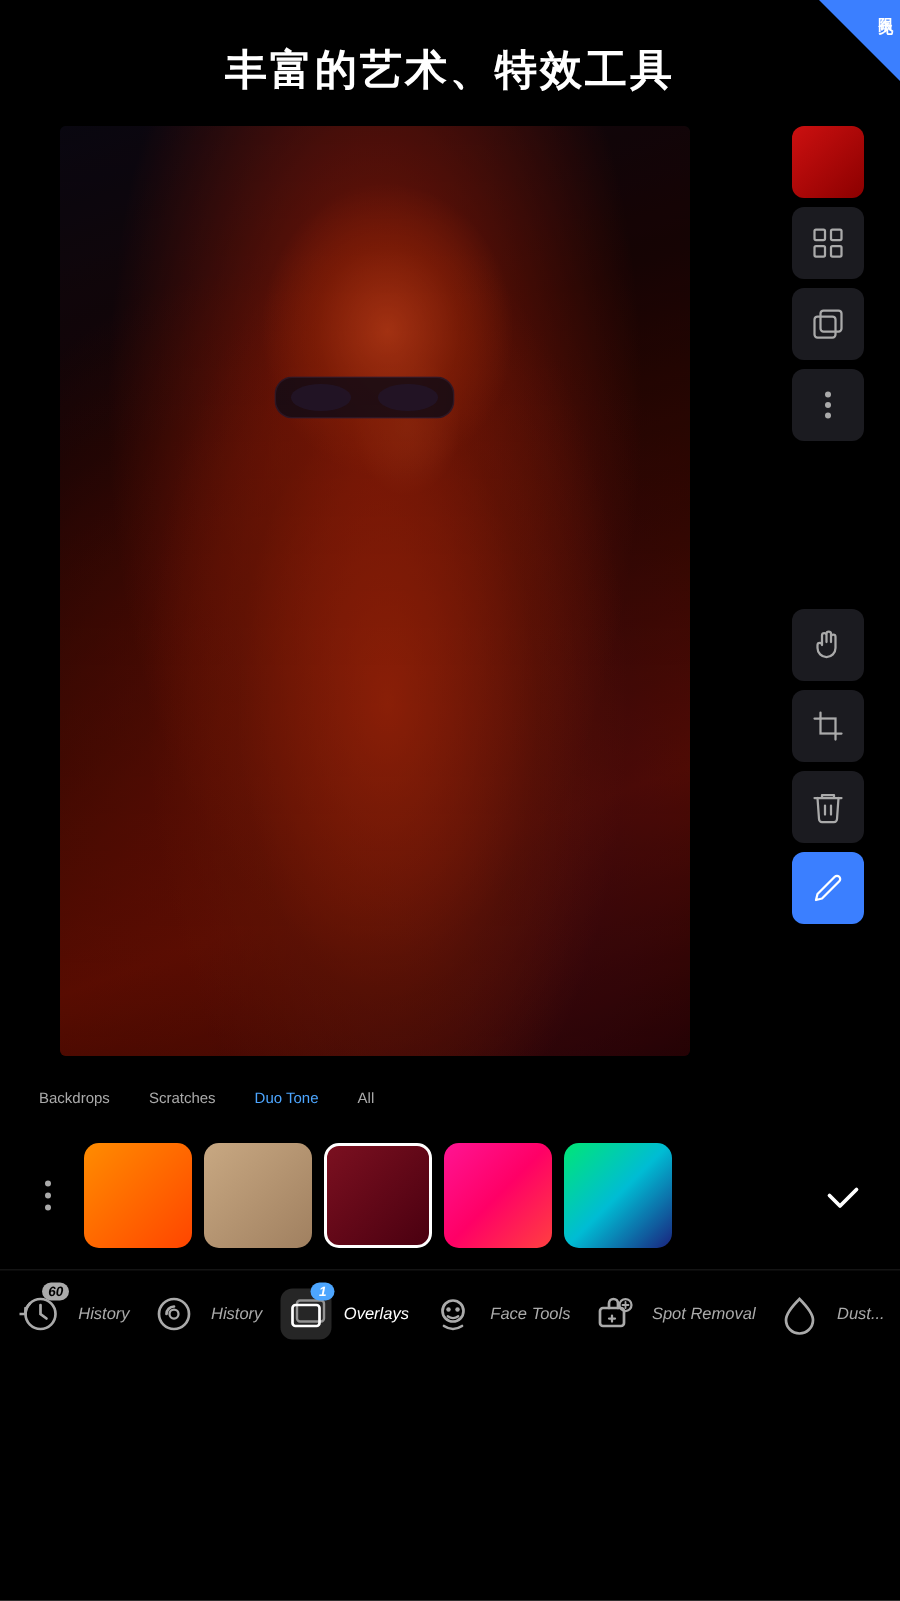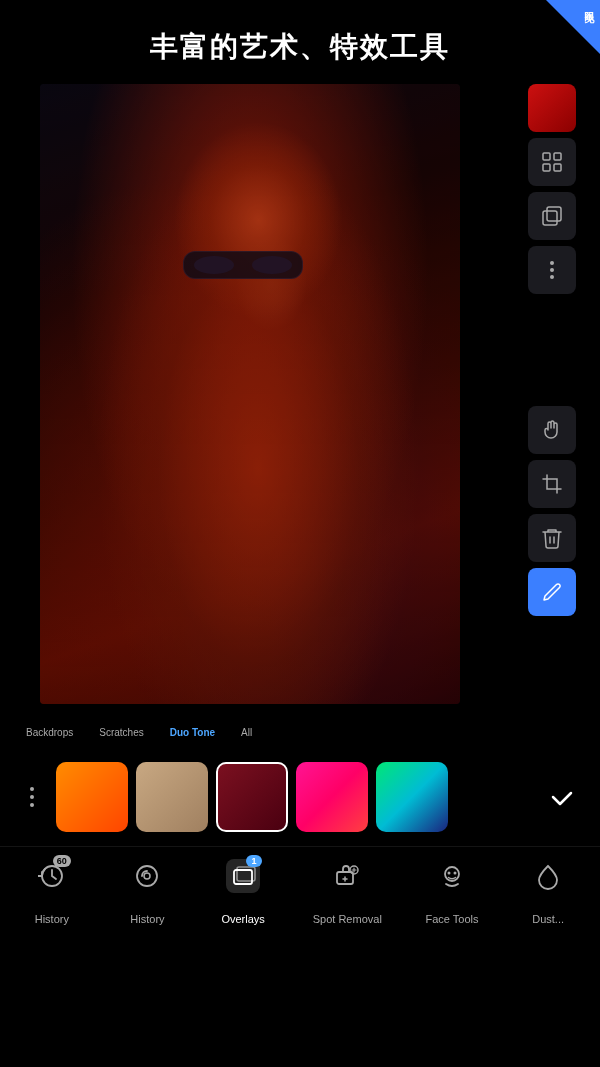--- a/index.html
+++ b/index.html
@@ -159,21 +159,21 @@
     .cat-tab {
       white-space: nowrap;
       font-size: 10px;
       color: #aaa;
       padding: 4px 10px;
       cursor: pointer;
       flex-shrink: 0;
     }
     .cat-tab.active {
       color: #4da6ff;
-      font-weight: 700;
+      font-weight: 400;
     }
 
     
     .swatches-row {
       display: flex;
       align-items: center;
       padding: 8px 16px;
       gap: 8px;
       height: 90px;
     }
@@ -243,26 +243,27 @@
       align-items: flex-start;
       justify-content: space-around;
       padding: 12px 4px 16px;
       background: #000;
       border-top: 1px solid rgba(255,255,255,0.08);
       margin-top: 4px;
     }
 
     .tool-item {
       display: flex;
-      flex-direction: column;
-      align-items: center;
-      gap: 20px;
+      flex-direction: row;
+      align-items: center;
+      gap: 8px;
       cursor: pointer;
       min-width: 52px;
       position: relative;
+      font-style: italic;
     }
 
     .tool-icon {
       width: 34px;
       height: 34px;
       display: flex;
       align-items: center;
       justify-content: center;
       font-size: 22px;
       position: relative;
@@ -453,46 +454,46 @@
           <rect x="5" y="8" width="18" height="14" rx="2" stroke="#fff" stroke-width="1.8" fill="none"></rect>
           <rect x="8" y="5" width="18" height="14" rx="2" stroke="#fff" stroke-width="1.6" fill="none" opacity="0.5"></rect>
         </svg>
       </div>
       <span class="tool-label" style="color:#fff;text-align:center;">Overlays</span>
     </div>
 
     <div class="tool-item">
       <div class="tool-icon">
         <svg width="28" height="28" viewBox="0 0 28 28" fill="none">
+          <circle cx="14" cy="12" r="7" stroke="#aaa" stroke-width="1.8" fill="none"></circle>
+          <circle cx="11" cy="11" r="1.5" fill="#aaa"></circle>
+          <circle cx="17" cy="11" r="1.5" fill="#aaa"></circle>
+          <path d="M10.5 15.5 Q14 18 17.5 15.5" stroke="#aaa" stroke-width="1.5" stroke-linecap="round" fill="none"></path>
+          <path d="M8 22 Q14 26 20 22" stroke="#aaa" stroke-width="1.8" stroke-linecap="round" fill="none"></path>
+        </svg>
+      </div>
+      <span class="tool-label">Face Tools</span>
+    </div>
+
+    <div class="tool-item">
+      <div class="tool-icon">
+        <svg width="28" height="28" viewBox="0 0 28 28" fill="none">
           <rect x="4" y="10" width="16" height="12" rx="2" stroke="#aaa" stroke-width="1.8" fill="none"></rect>
           <path d="M16 10V7a3 3 0 0 0-6 0v3" stroke="#aaa" stroke-width="1.8" stroke-linecap="round"></path>
           <path d="M12 15v4M10 17h4" stroke="#aaa" stroke-width="1.5" stroke-linecap="round"></path>
           <circle cx="21" cy="8" r="4" stroke="#aaa" stroke-width="1.5" fill="none"></circle>
           <path d="M19 8h4M21 6v4" stroke="#aaa" stroke-width="1.2" stroke-linecap="round"></path>
         </svg>
       </div>
       <span class="tool-label">Spot Removal</span>
     </div>
 
     <div class="tool-item">
       <div class="tool-icon">
         <svg width="28" height="28" viewBox="0 0 28 28" fill="none">
-          <circle cx="14" cy="12" r="7" stroke="#aaa" stroke-width="1.8" fill="none"></circle>
-          <circle cx="11" cy="11" r="1.5" fill="#aaa"></circle>
-          <circle cx="17" cy="11" r="1.5" fill="#aaa"></circle>
-          <path d="M10.5 15.5 Q14 18 17.5 15.5" stroke="#aaa" stroke-width="1.5" stroke-linecap="round" fill="none"></path>
-          <path d="M8 22 Q14 26 20 22" stroke="#aaa" stroke-width="1.8" stroke-linecap="round" fill="none"></path>
-        </svg>
-      </div>
-      <span class="tool-label">Face Tools</span>
-    </div>
-
-    <div class="tool-item">
-      <div class="tool-icon">
-        <svg width="28" height="28" viewBox="0 0 28 28" fill="none">
           <path d="M14 4 C8 10 5 14 5 18 a9 9 0 0 0 18 0 C23 14 20 10 14 4z" stroke="#aaa" stroke-width="1.8" fill="none"></path>
         </svg>
       </div>
       <span class="tool-label">Dust...</span>
     </div>
 
 
   </div>
 
 </div>

